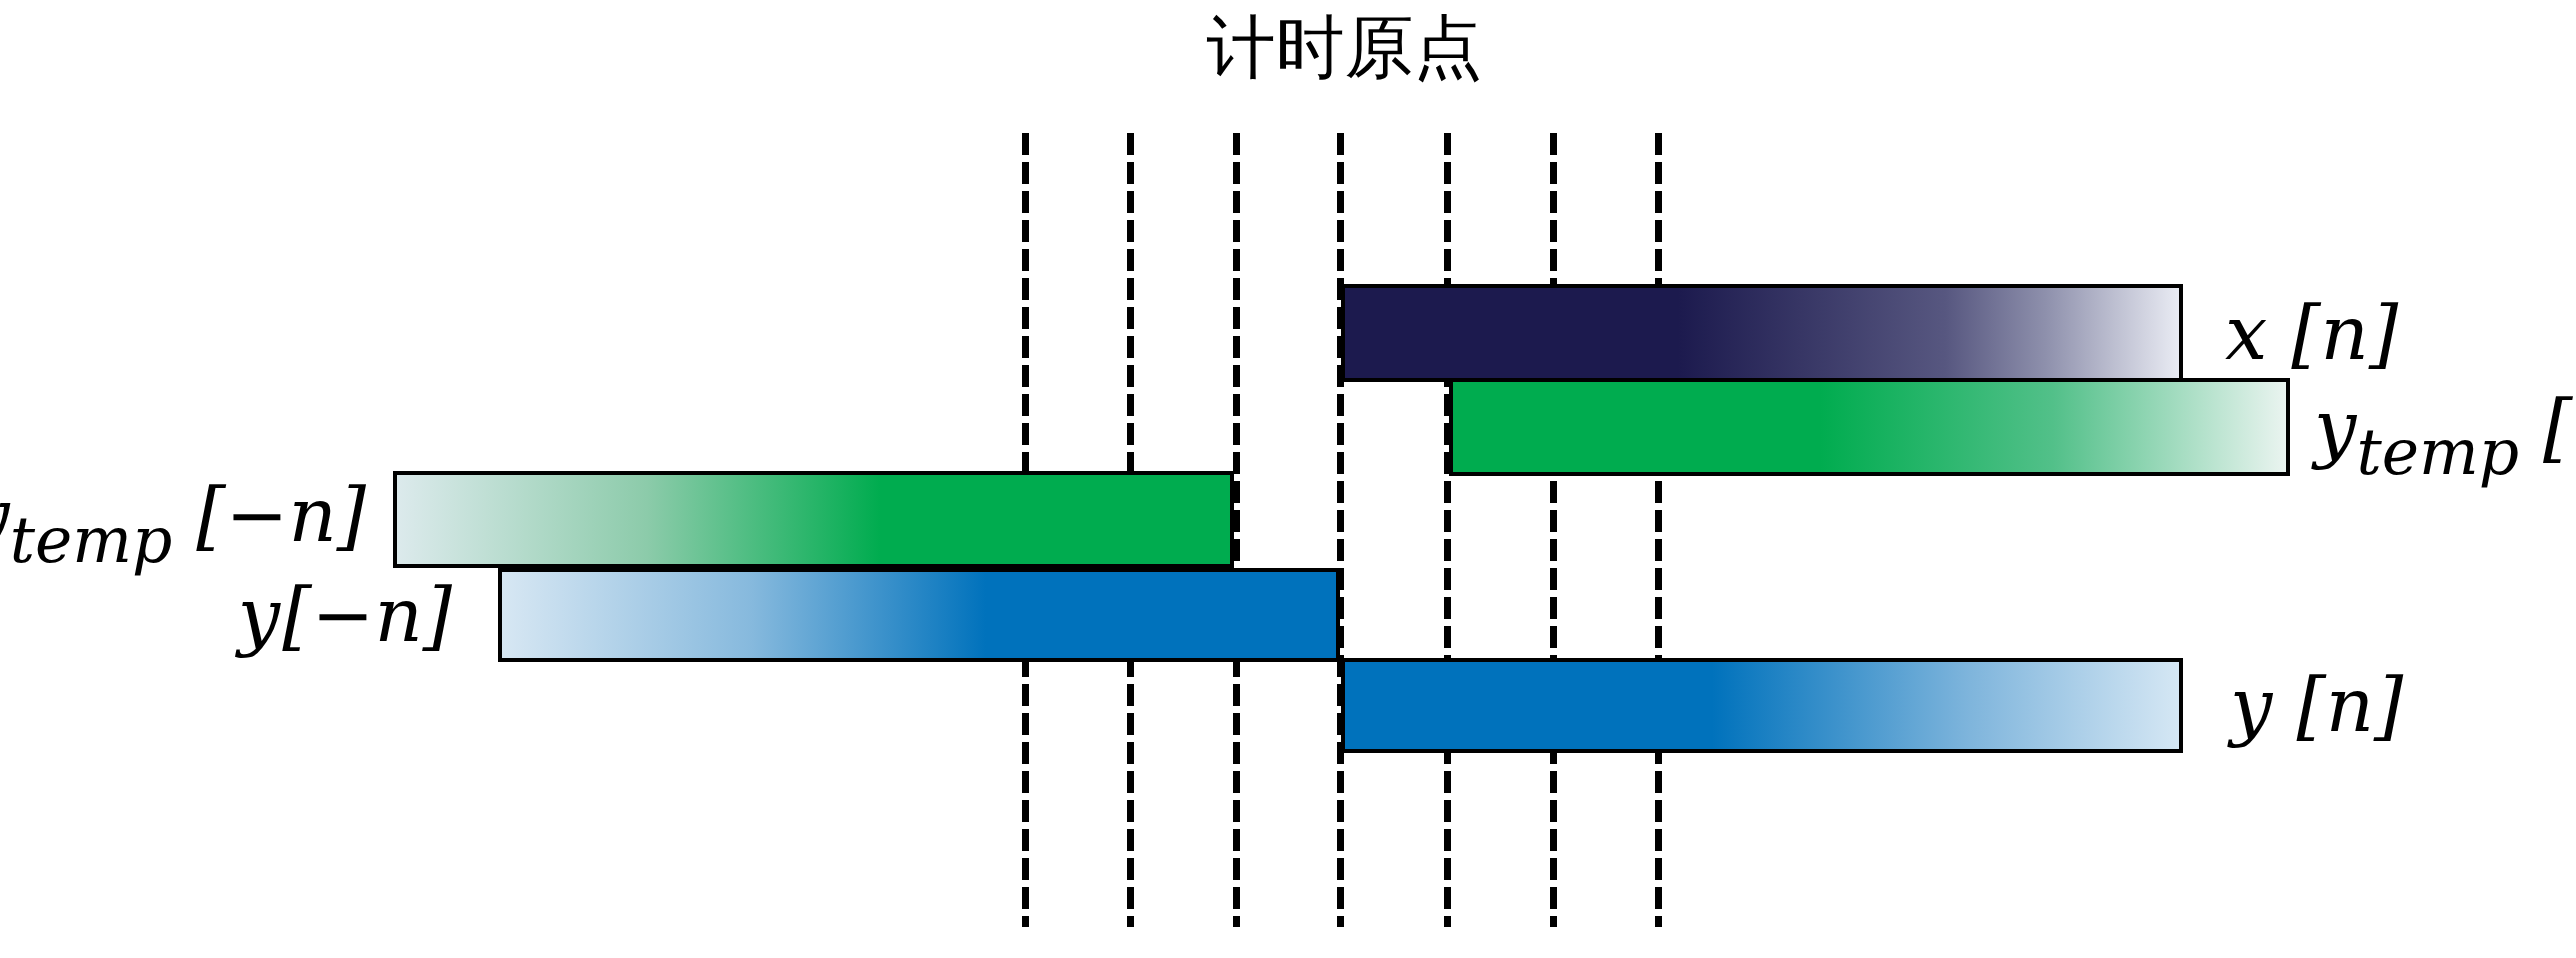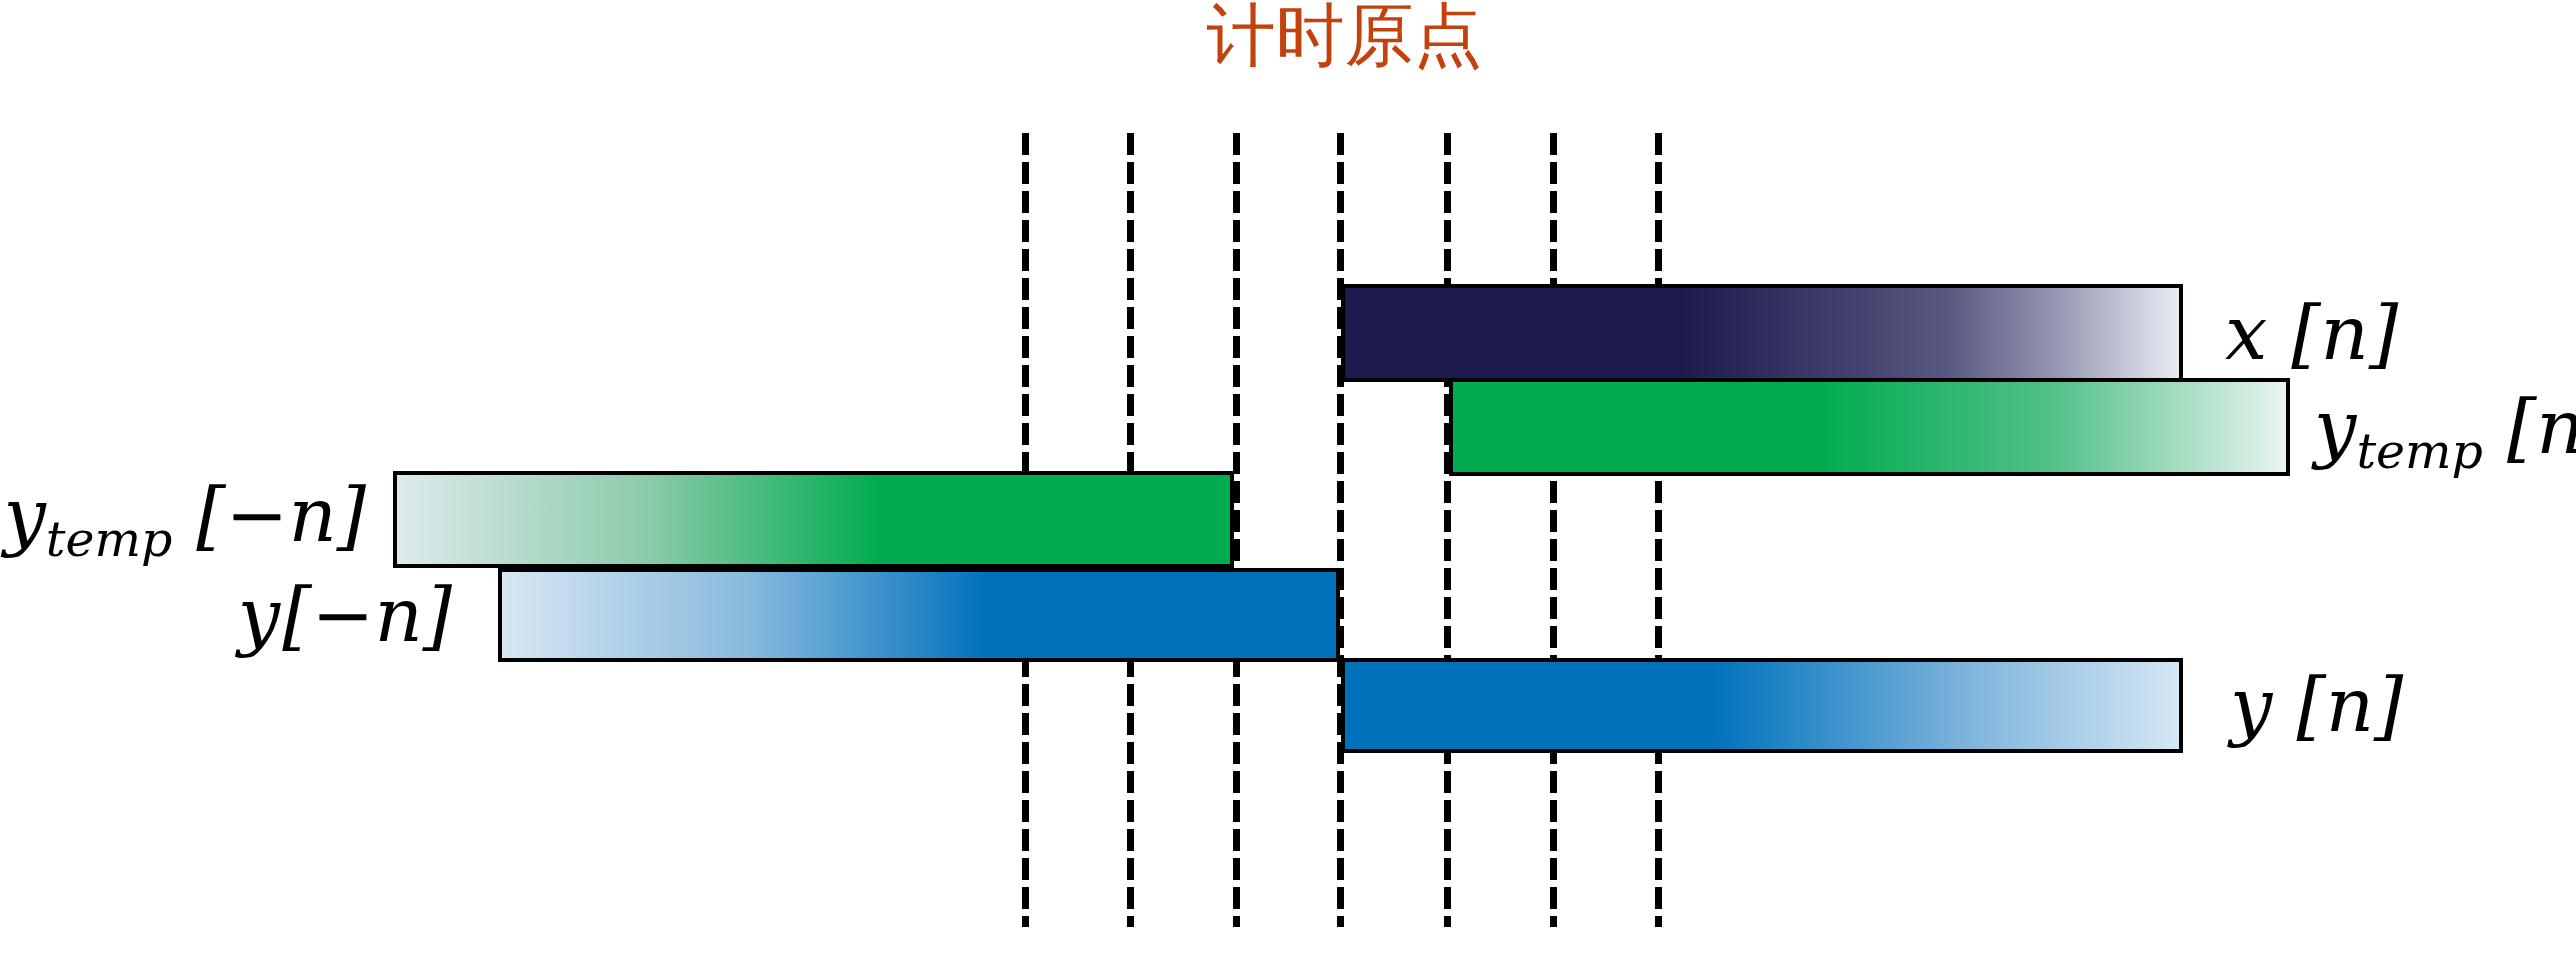--- a/index.html
+++ b/index.html
@@ -3,22 +3,22 @@
 <meta charset="utf-8">
 <style>
   html,body { margin:0; padding:0; background:#ffffff; }
   #canvas {
     position:relative; width:2624px; height:959px; background:#ffffff;
     overflow:hidden; font-family:"DejaVu Serif", serif;
   }
 
   
   .title {
-    position:absolute; top:1px; left:1200px; width:289px;
-    font-size:69px; line-height:1.0; color:#c2410c;
+    position:absolute; top:13px; left:1200px; width:289px;
+    font-size:69px; line-height:1.0; color:#000000;
     font-family:"DejaVu Serif", serif; text-align:center; white-space:nowrap;
   }
 
   
   .dash {
     position:absolute; top:133px; width:7.2px; height:794px; z-index:1;
     background:repeating-linear-gradient(to bottom,#000 0px,#000 21.6px,transparent 21.6px,transparent 29px);
   }
   .d1{left:1022px}.d2{left:1127px}.d3{left:1233px}.d4{left:1337px}
   .d5{left:1444px}.d6{left:1550px}.d7{left:1655px}
@@ -45,21 +45,21 @@
     left:1341px; top:658px; width:842px; height:95px;
     background:linear-gradient(90deg,#0072BC 0%,#0072BC 44%,#7FB5DC 75%,#D5E7F4 100%);
   }
 
   
   .mlabel {
     position:absolute; z-index:3; display:flex; align-items:center;
     font-family:"DejaVu Serif", serif; font-style:italic;
     font-size:75px; color:#000; white-space:nowrap; line-height:1;
   }
-  .mlabel .sub { font-size:49px; align-self:flex-end; position:relative; top:0; }
+  .mlabel .sub { font-size:63px; align-self:flex-end; position:relative; top:8px; }
   .mlabel .brk { margin-left:0.32em; font-style:italic; }
   .mlabel .brk.tight { margin-left:0.03em; }
   .lab-xn        { left:2225px; top:284px;  height:98px; }
   .lab-ytemp-n   { left:2314px; top:378px;  height:98px; }
   .lab-ytemp-neg { right:2258px; top:466px; height:98px; justify-content:flex-end; }
   .lab-y-neg     { right:2172px; top:568px; height:94px; justify-content:flex-end; }
   .lab-yn        { left:2230px; top:658px; height:95px; }
 </style>
 </head>
 <body>

